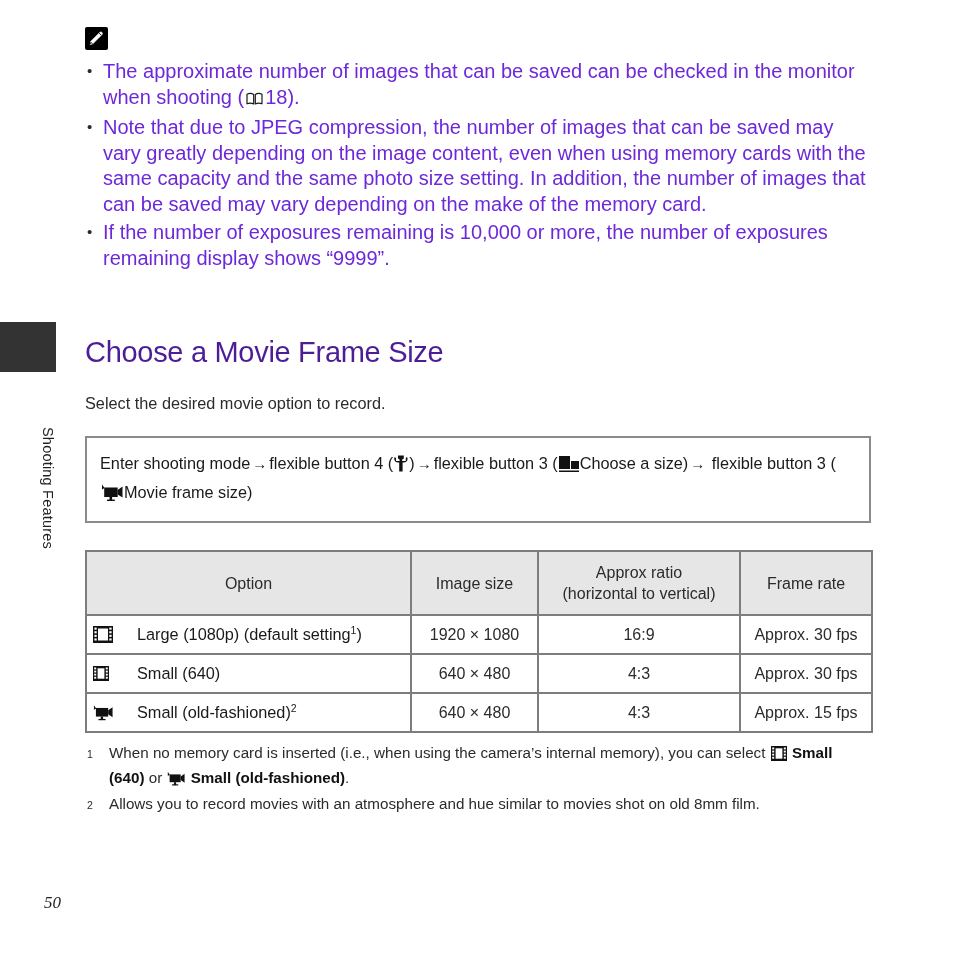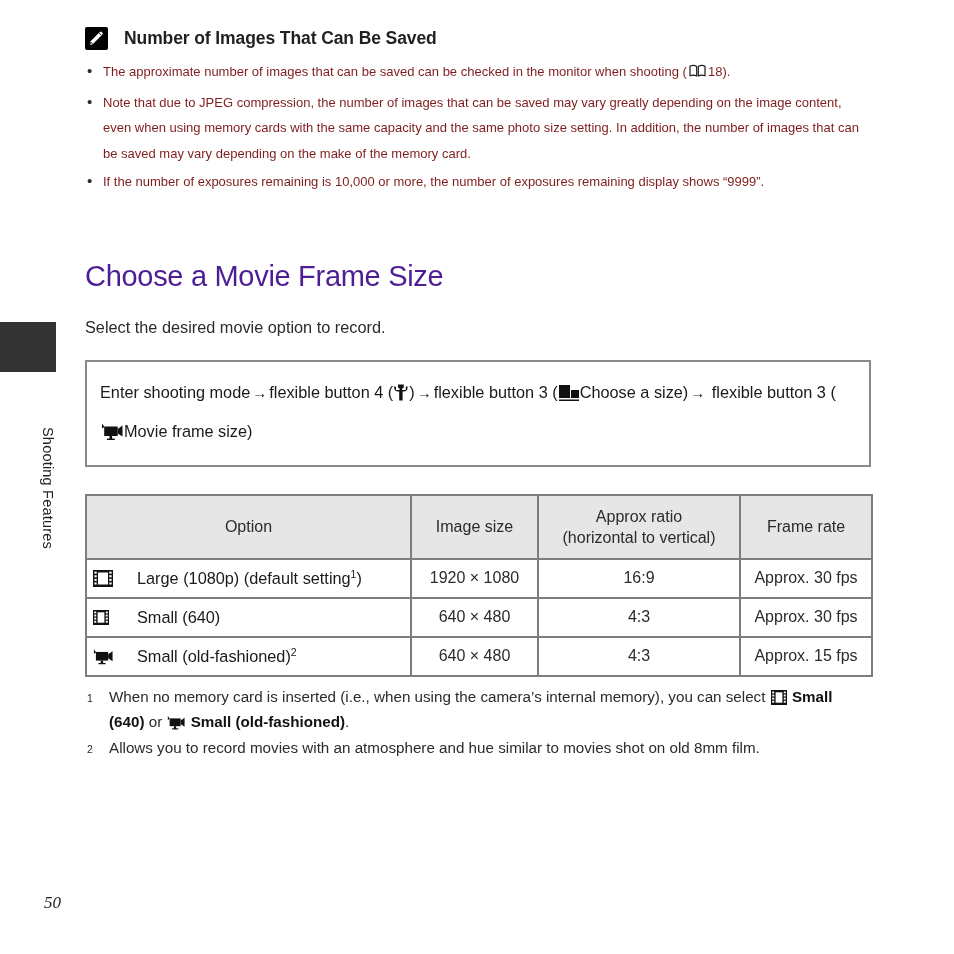--- a/index.html
+++ b/index.html
@@ -89,23 +89,23 @@
 
   ul.bullets {
     list-style: none;
     margin: 9px 0 0 0;
     padding: 0;
   }
   ul.bullets li {
     position: relative;
     padding-left: 18px;
     margin-bottom: 3px;
-    font-size: 13px;
+    font-size: 20px;
     line-height: 25.5px;
-    color: #7f1d1d;
+    color: #6d28d9;
   }
   ul.bullets li::before {
     content: "\2022";
     position: absolute;
     left: 2px;
     top: -1px;
     font-size: 15px;
     color: #2b2b2b;
   }
 
@@ -128,21 +128,21 @@
     margin-top: 25px;
     color: #2b2b2b;
   }
 
   
   #path-box {
     margin-top: 23px;
     border: 2px solid #8a8a8a;
     padding: 12px 13px 13px 13px;
     font-size: 16.3px;
-    line-height: 36px;
+    line-height: 26px;
     color: #1a1a1a;
   }
   .arrow {
     font-weight: bold;
     font-size: 15px;
     padding: 0 2px;
   }
   .inline-ico {
     display: inline-block;
     vertical-align: -3px;
@@ -241,21 +241,20 @@
 <div id="content">
 
   <div class="note-head">
     <span class="note-icon">
       <svg class="pencil" width="17" height="17" viewBox="0 0 17 17">
         <path d="M3.2 13.6 L2.2 14.6 L4.6 14.0 L13.9 4.7 C14.6 4.0 14.6 3.0 13.9 2.4 C13.3 1.8 12.3 1.8 11.7 2.4 L2.4 11.7 Z" fill="#ffffff" stroke="#ffffff" stroke-width="0.6" stroke-linejoin="round"></path>
         <path d="M11.2 3.1 L13.2 5.1" stroke="#000000" stroke-width="0.9"></path>
         <path d="M2.6 11.9 L4.5 13.9" stroke="#000000" stroke-width="0.9"></path>
       </svg>
     </span>
-    <span class="note-title">Number of Images That Can Be Saved</span>
   </div>
 
   <ul class="bullets">
     <li>
       <span>The approximate number of images that can be saved can be checked in the monitor when shooting (</span><span class="book-icon"><svg width="17" height="14" viewBox="0 0 17 14">
         <path d="M1 2.2 C3.2 1.2 5.6 1.2 7.7 2.4 L7.7 12.0 C5.6 10.8 3.2 10.8 1 11.8 Z" fill="#ffffff" stroke="#1a1a1a" stroke-width="1.2" stroke-linejoin="round"></path>
         <path d="M16 2.2 C13.8 1.2 11.4 1.2 9.3 2.4 L9.3 12.0 C11.4 10.8 13.8 10.8 16 11.8 Z" fill="#ffffff" stroke="#1a1a1a" stroke-width="1.2" stroke-linejoin="round"></path>
       </svg></span><span>18</span><span>).</span>
     </li>
     <li>

